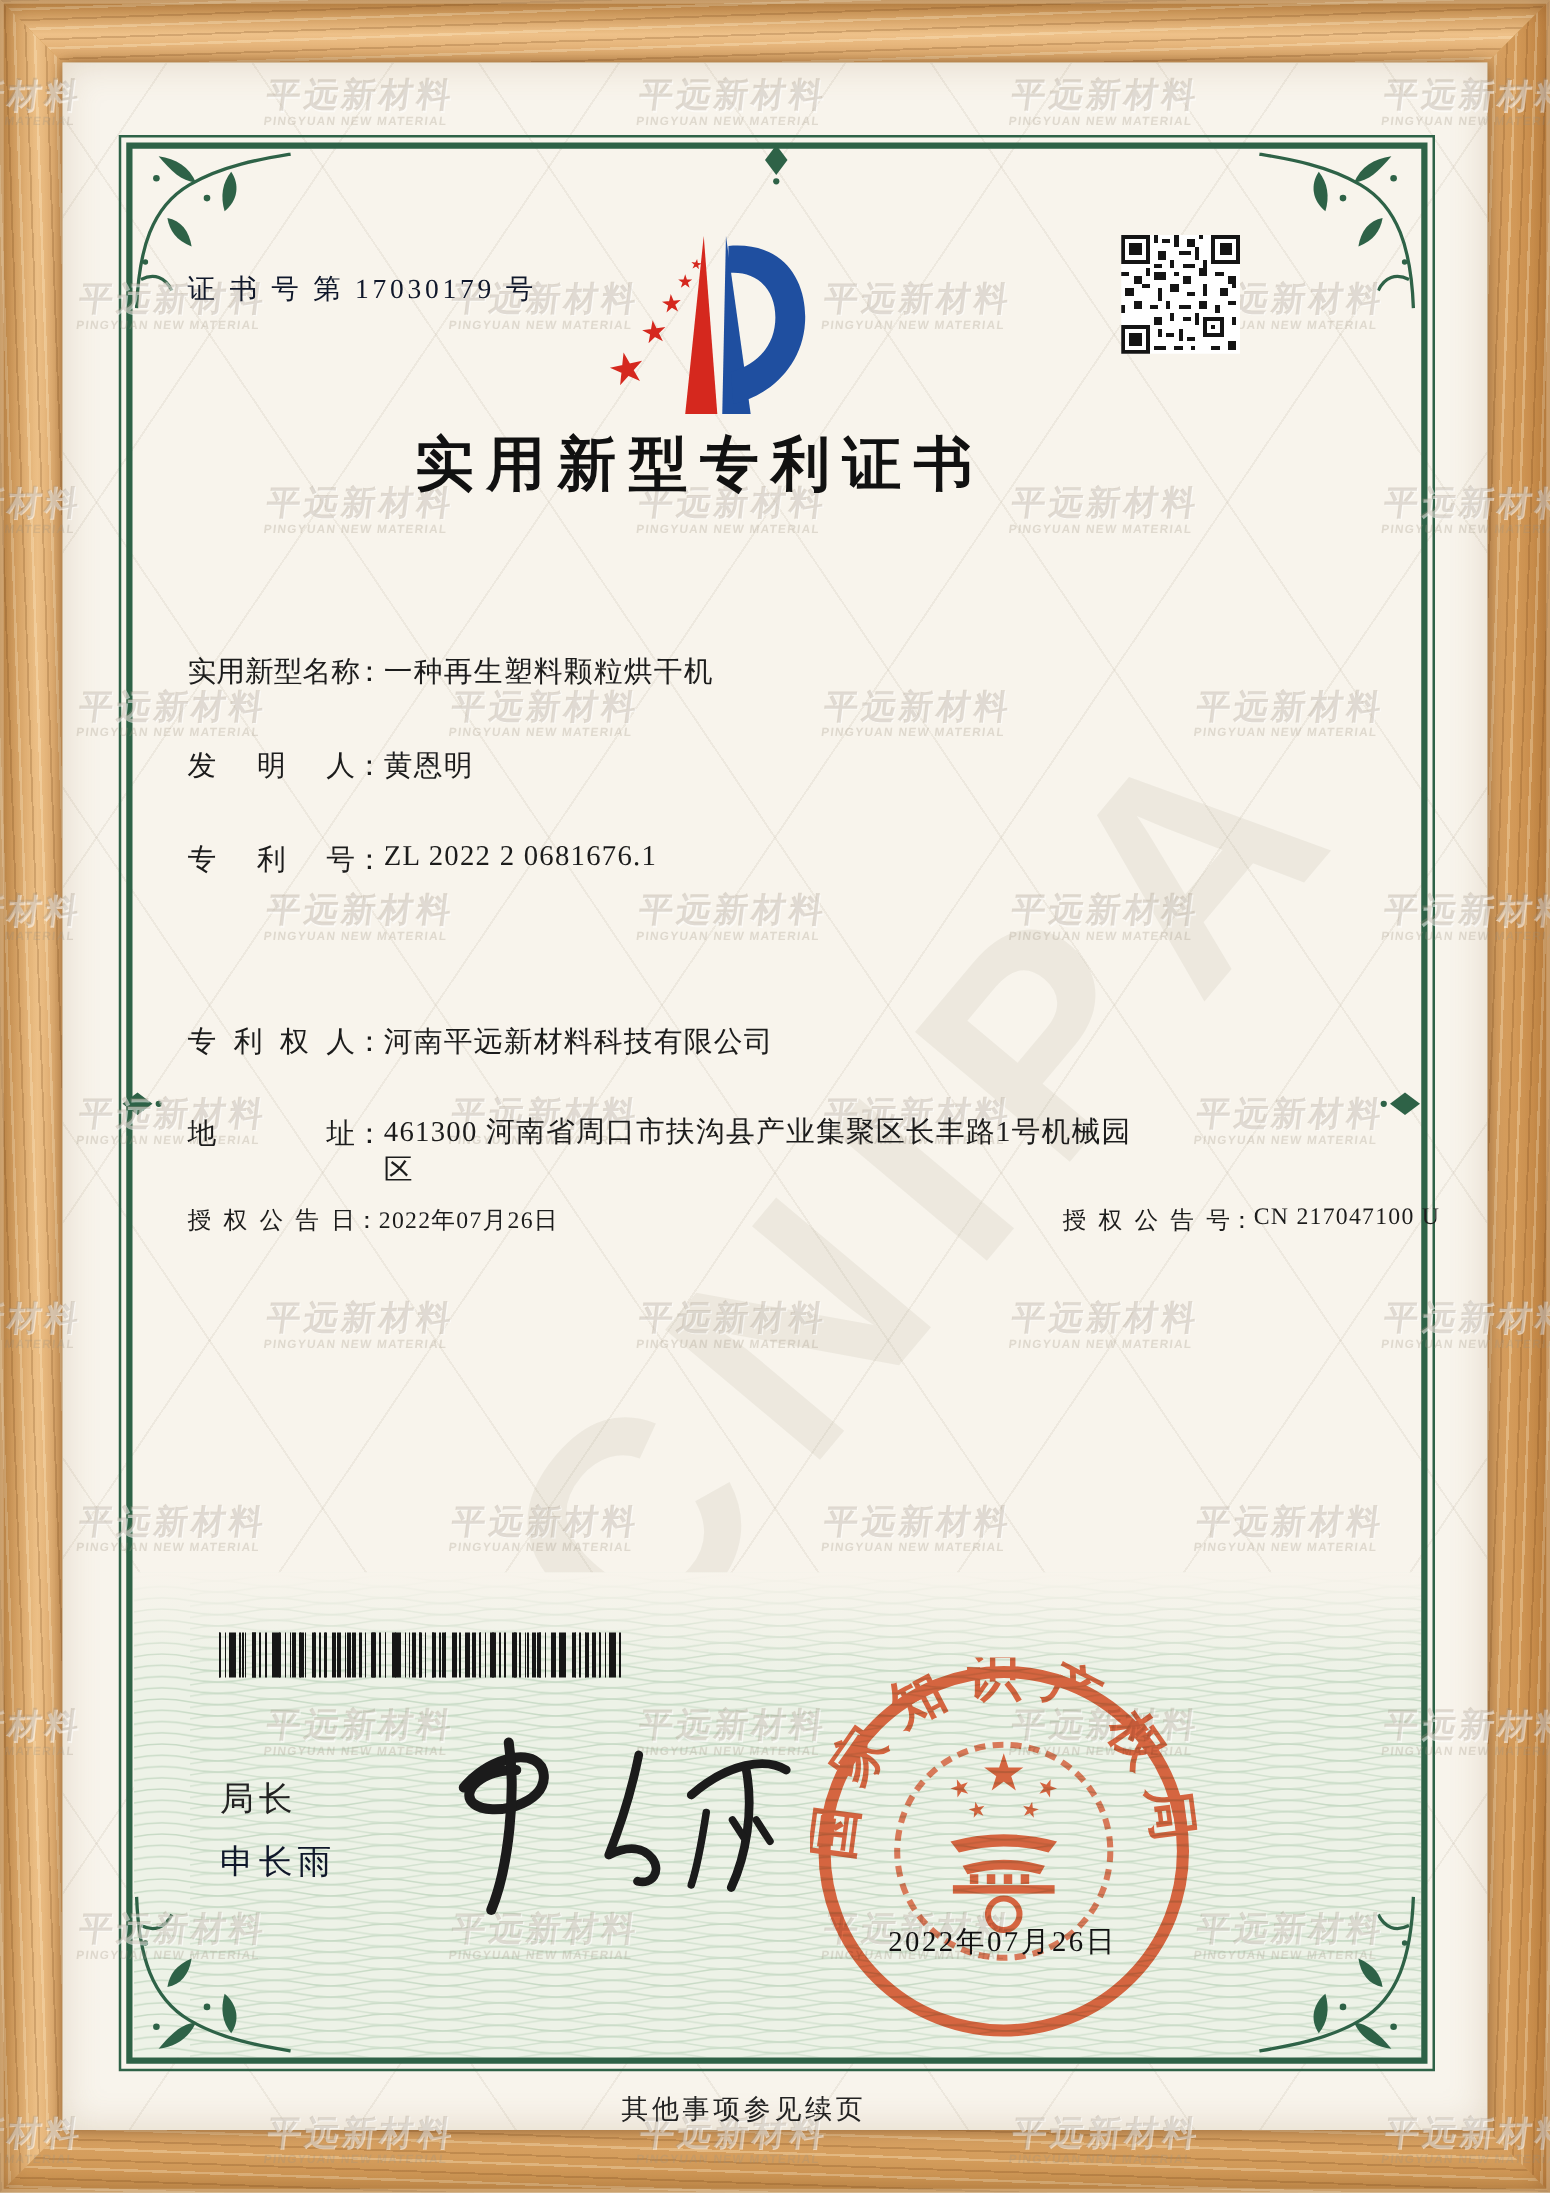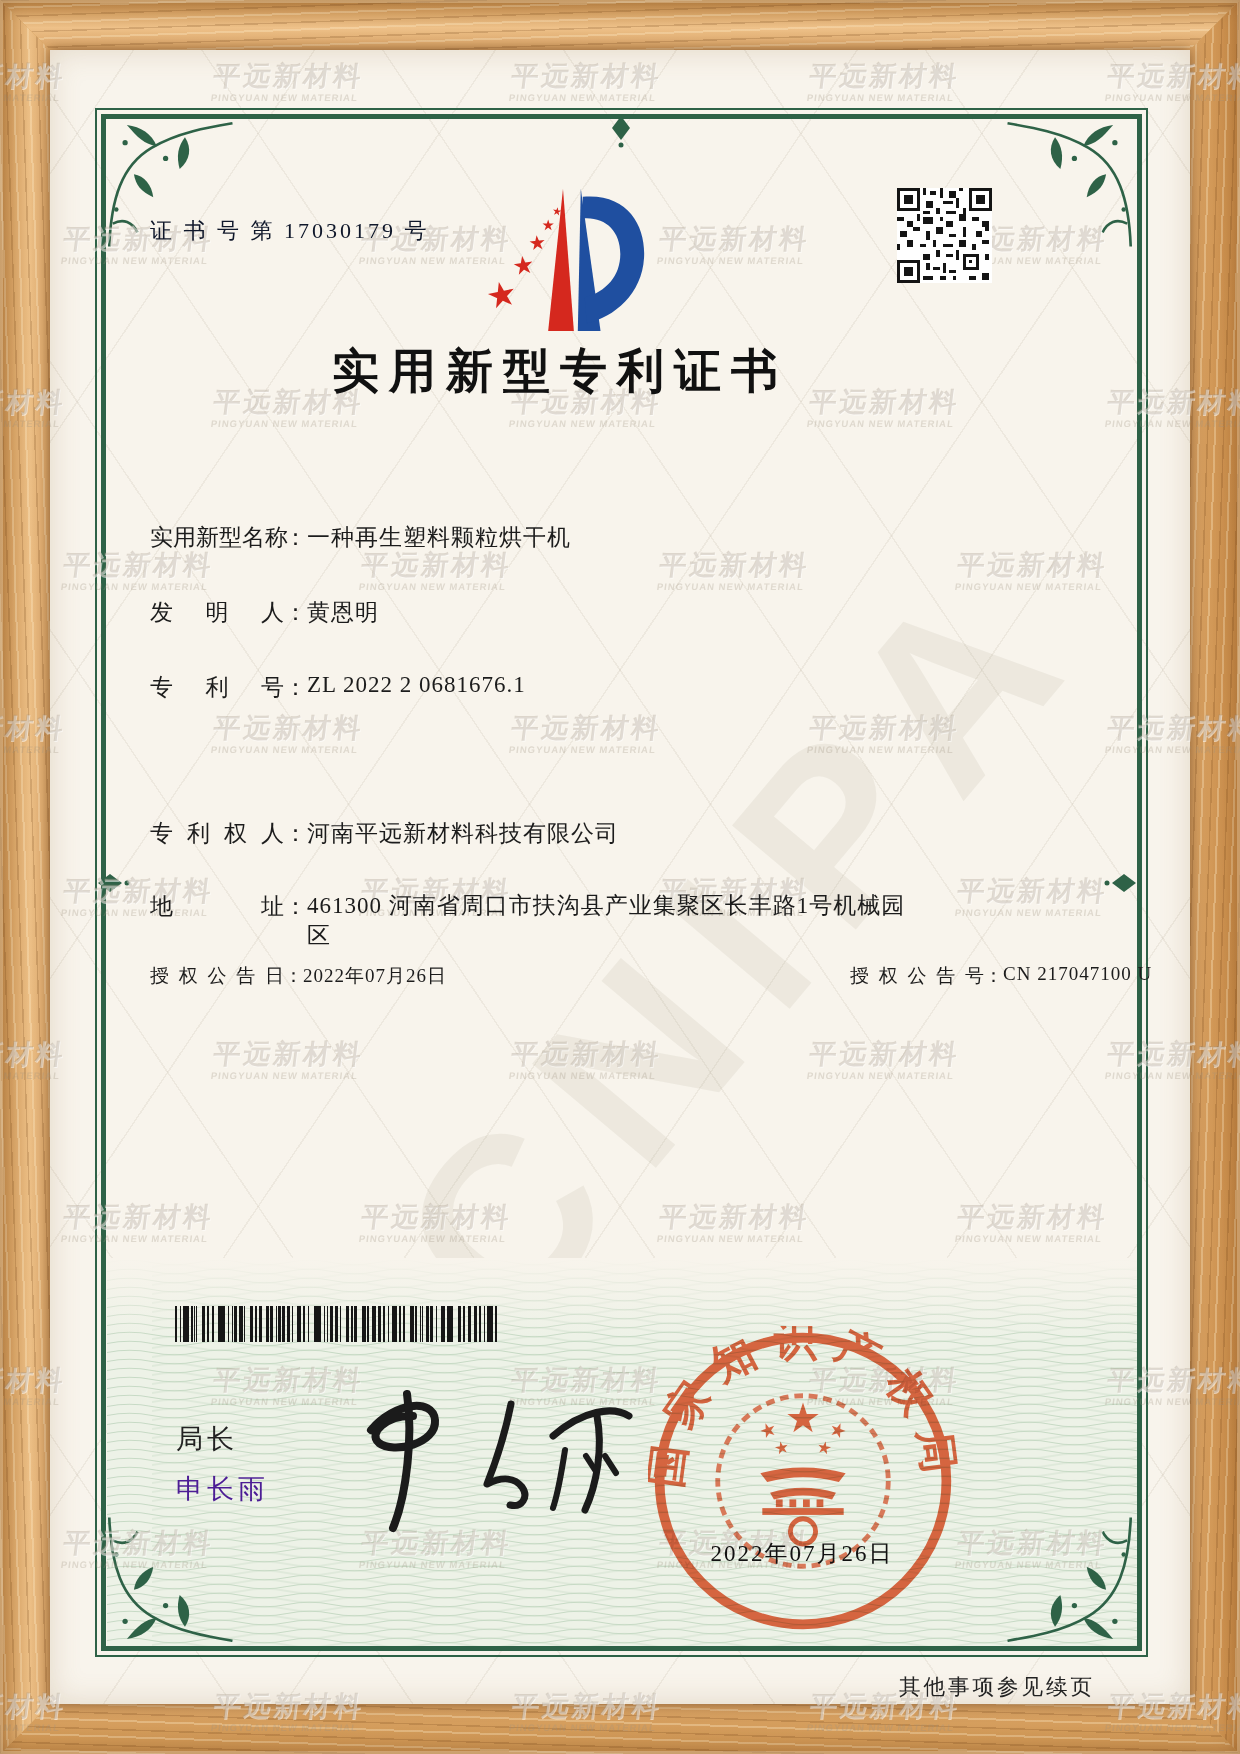--- a/index.html
+++ b/index.html
@@ -74,29 +74,29 @@
   .body-text{position:absolute;left:150px;top:1024px;width:937px;font-size:23px;
     line-height:33.4px;text-align:justify;}
   .body-text p{margin:0;text-indent:2em;}
   .barcode{position:absolute;left:175px;top:1306px;width:322px;height:36px;
     background-image:
      repeating-linear-gradient(90deg,#161616 0 2px,transparent 2px 5px,#161616 5px 6px,transparent 6px 11px,#161616 11px 14px,transparent 14px 16px),
      repeating-linear-gradient(90deg,#161616 0 1px,transparent 1px 8px,#161616 8px 11px,transparent 11px 19px);}
   .comm-title{position:absolute;left:176px;top:1421px;font-size:27px;letter-spacing:4px;
     font-family:"Liberation Sans","DejaVu Sans",sans-serif;color:#222;}
   .comm-name{position:absolute;left:176px;top:1471px;font-size:27px;letter-spacing:4px;
-    font-family:"Liberation Sans","DejaVu Sans",sans-serif;color:#4c1d95;}
+    font-family:"Liberation Sans","DejaVu Sans",sans-serif;color:#0f172a;}
   .signature{position:absolute;left:345px;top:1386px;width:290px;height:155px;}
   .seal{position:absolute;left:648px;top:1326px;width:310px;height:310px;opacity:.88;
     mix-blend-mode:multiply;}
   .seal-date{position:absolute;left:652px;top:1538px;width:300px;text-align:center;
     font-size:23px;letter-spacing:2px;color:#111;}
   .page-info{position:absolute;left:95px;top:1605px;width:1000px;text-align:center;
     font-size:21px;letter-spacing:2px;color:#222;}
-  .footer-note{position:absolute;left:95px;top:1672px;width:1000px;text-align:right;
+  .footer-note{position:absolute;left:95px;top:1672px;width:1000px;text-align:center;
     font-size:21.5px;letter-spacing:3px;color:#222;}
 </style>
 </head>
 <body>
 
 <svg width="0" height="0" style="position:absolute">
   <defs>
     <path id="star5" d="M0,-1 L0.588,0.809 L-0.951,-0.309 L0.951,-0.309 L-0.588,0.809 Z"></path>
     <g id="flourish-g" fill="none" stroke="currentColor" stroke-width="3">
       <path d="M6,146 C8,92 20,54 54,34 C84,16 122,10 146,6"></path>

